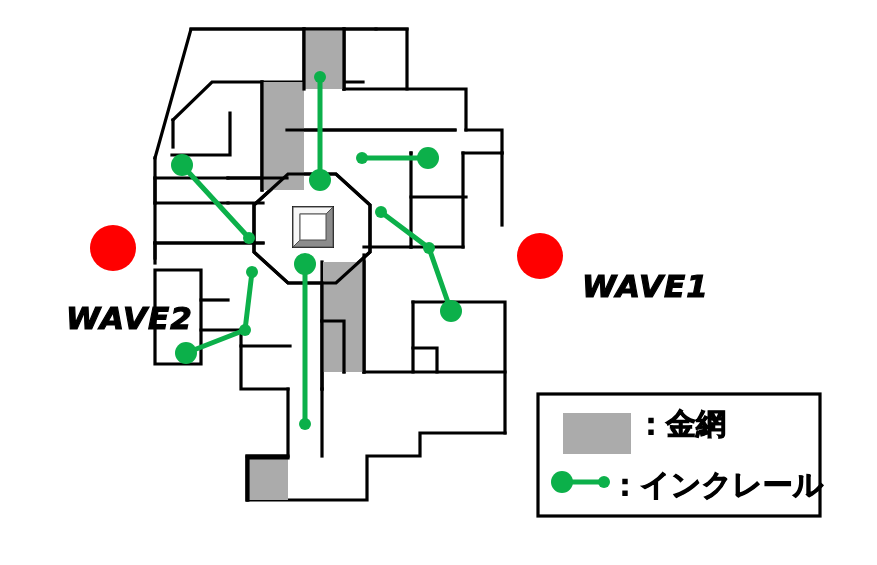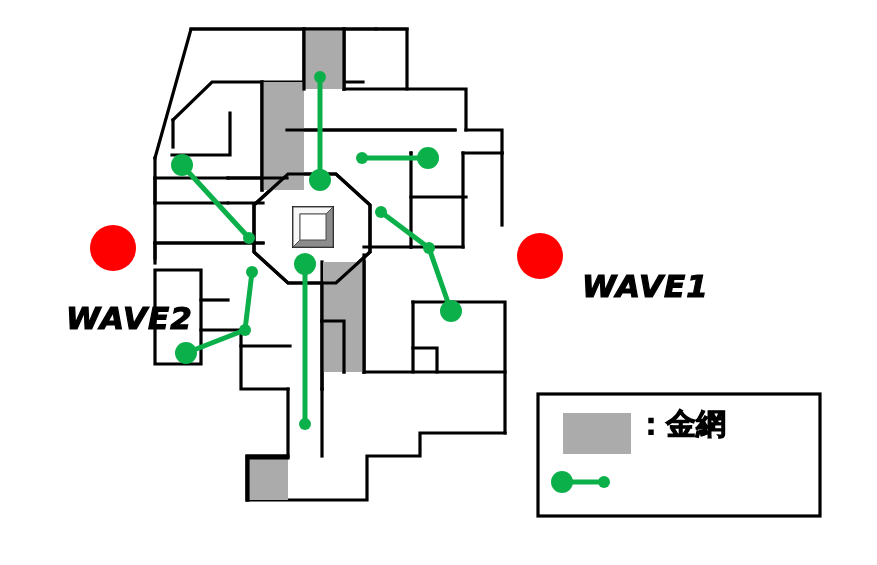--- a/index.html
+++ b/index.html
@@ -193,14 +193,15 @@
     </g>
 
   </svg>
 
   <div class="wave-label" id="wave2-label">WAVE2</div>
 
   <div class="wave-label" id="wave1-label">WAVE1</div>
 
   <div class="legend-text" id="legend-kanaami-text">：金網</div>
 
+  <div class="legend-text" id="legend-inkrail-text">：インクレール</div>
 
 </div>
 
 </body></html>

